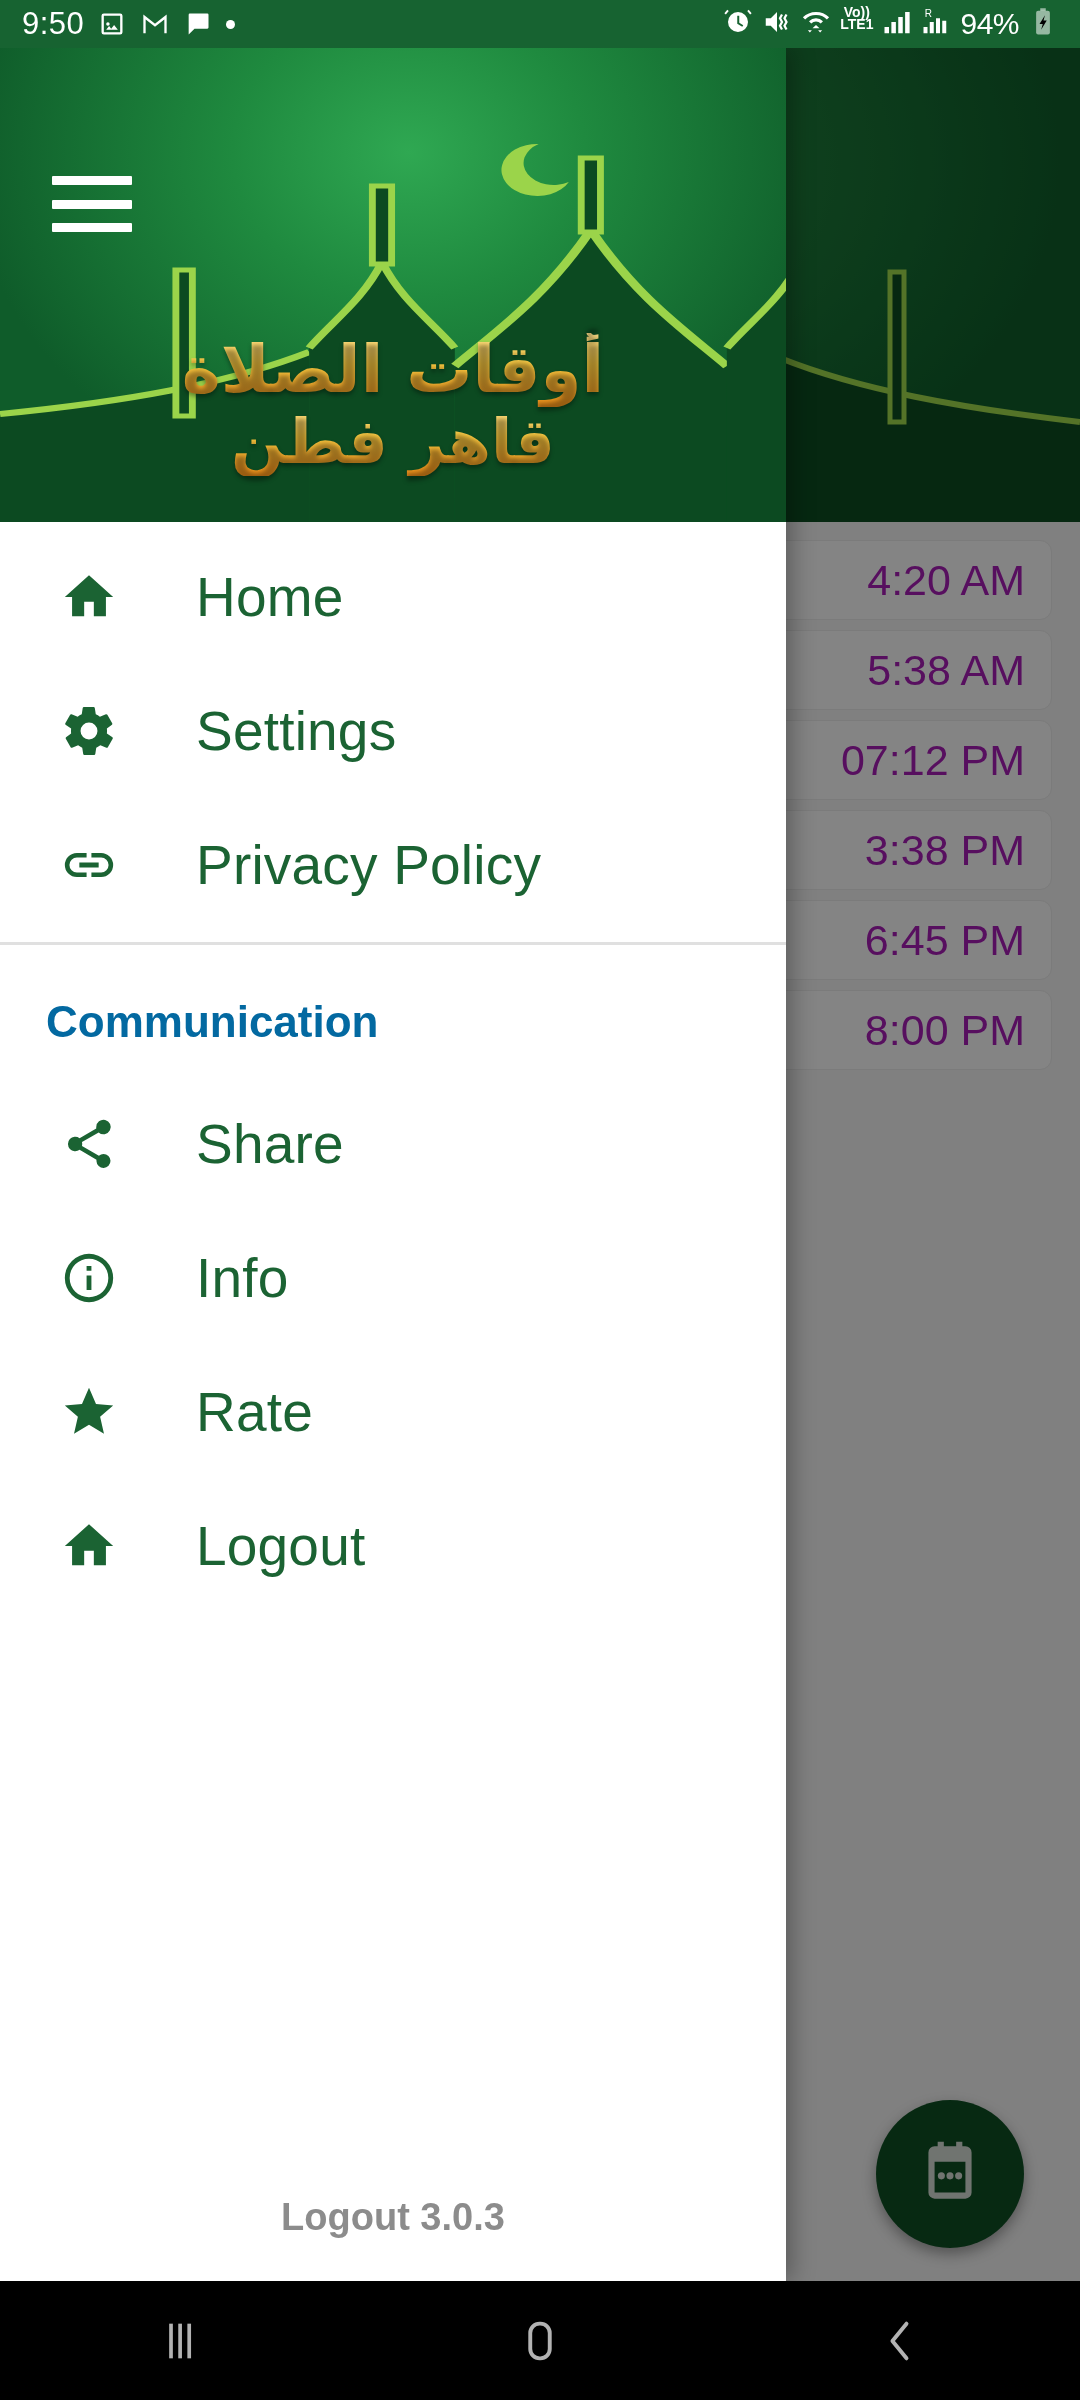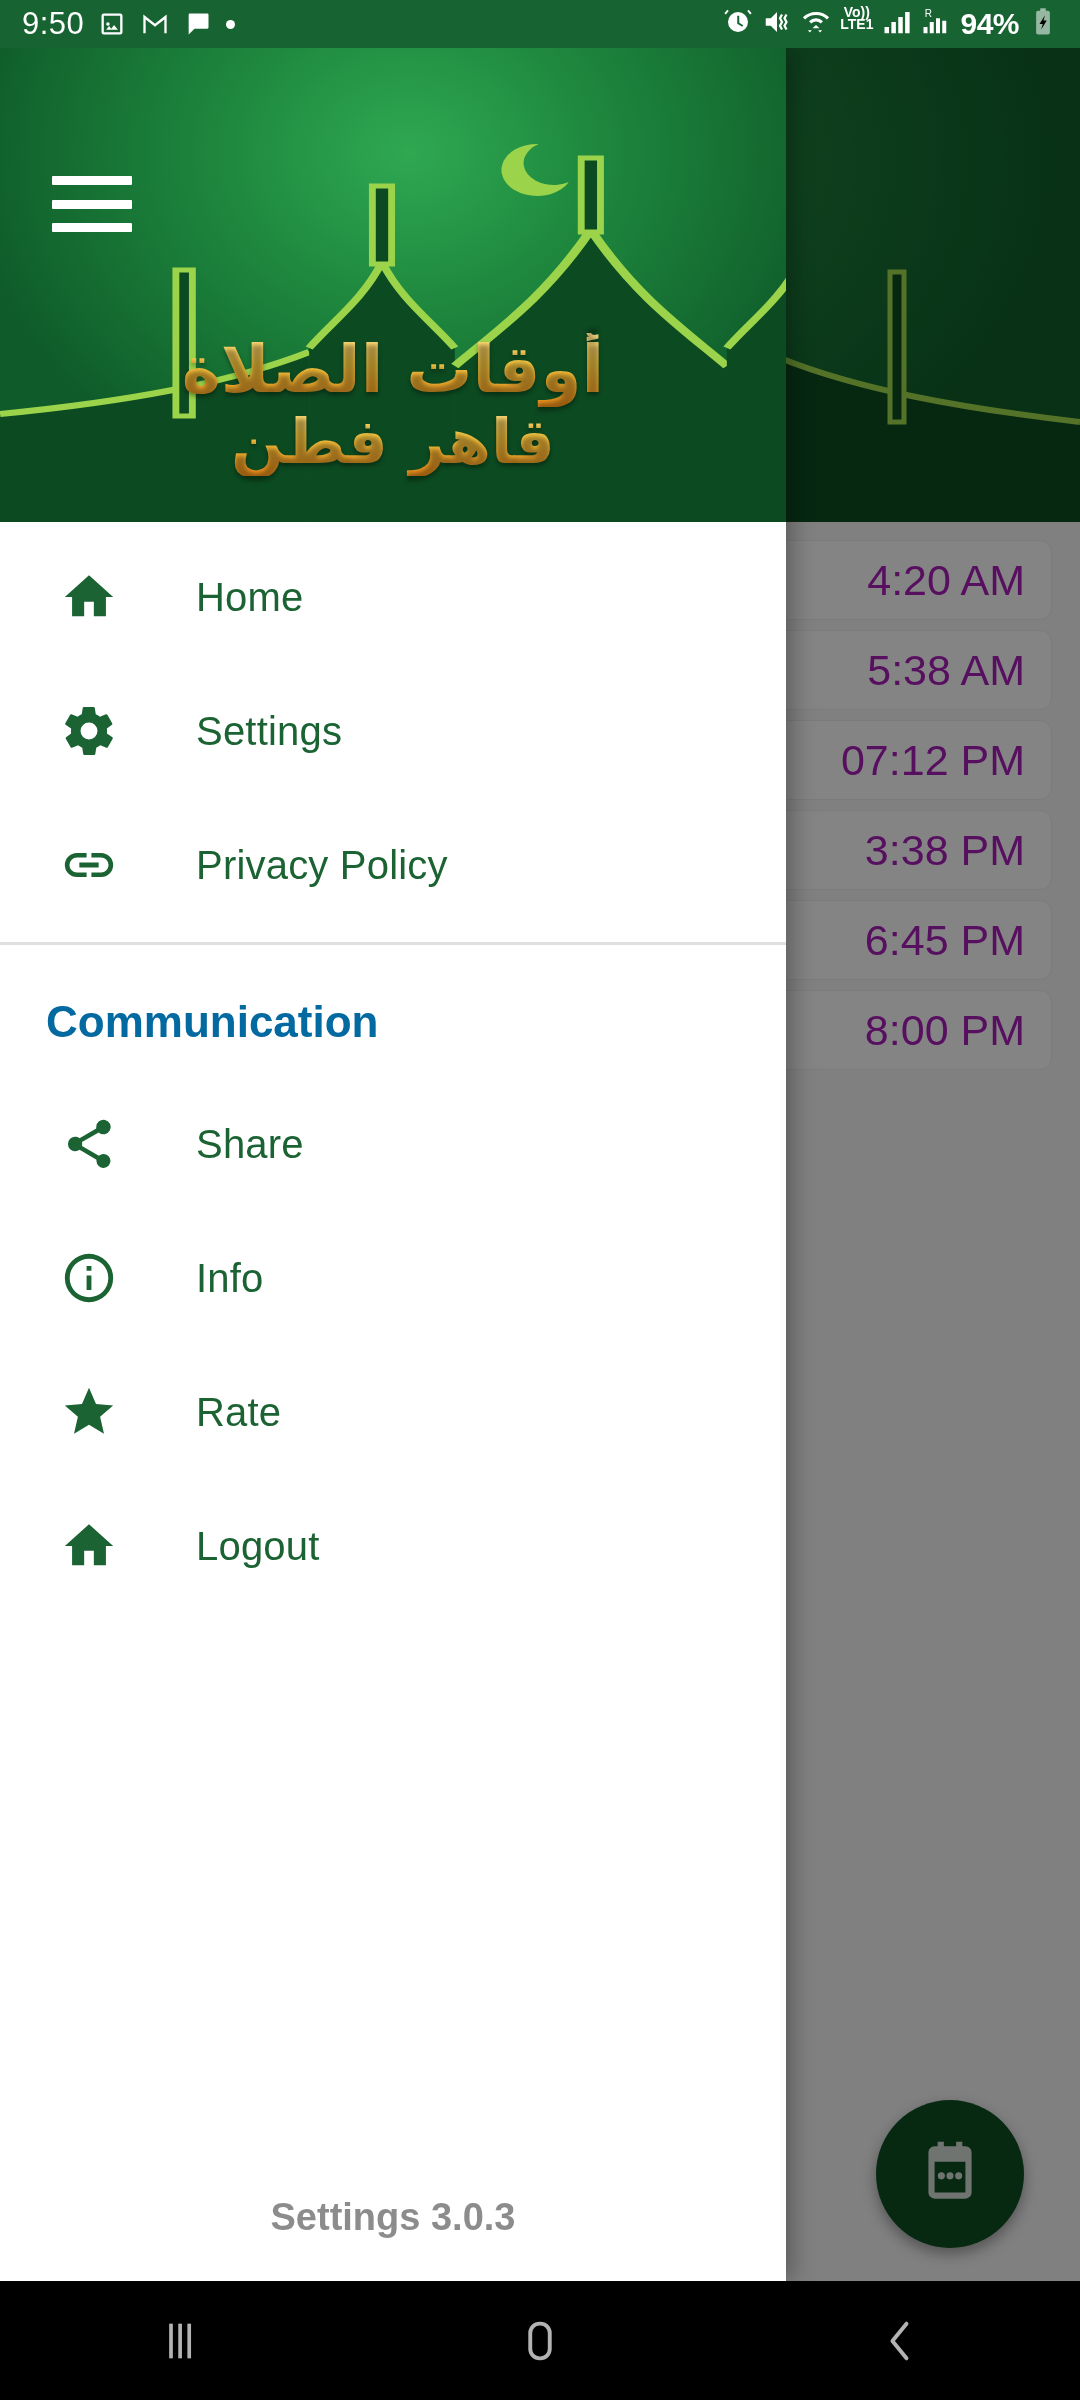--- a/index.html
+++ b/index.html
@@ -12,21 +12,21 @@
   #status-bar{
     position:absolute; left:0; top:0; width:1080px; height:48px;
     background:#176331; color:#fff; display:flex; align-items:center;
     padding:0 22px; z-index:60;
   }
   #status-left{ display:flex; align-items:center; gap:13px;justify-content:space-between; }
   #status-right{ margin-left:auto; display:flex; align-items:flex-start; gap:9px; }
   .sb-time{ font-size:31px; letter-spacing:.5px; font-weight:400; }
   .sb-ic{ width:30px; height:30px; display:inline-flex; align-items:center; justify-content:center; }
   .sb-ic svg{ display:block; }
-  .sb-batt{ font-size:30px; font-weight:700; letter-spacing:-.5px; }
+  .sb-batt{ font-size:30px; font-weight:400; letter-spacing:-.5px; }
   .volte{ display:flex; flex-direction:column; align-items:center; line-height:.84;
           font-size:14px; font-weight:700; }
   .dotsml{ width:9px;height:9px;border-radius:50%;background:#fff; display:inline-block; }
 
   
   #bg-layer{ position:absolute; left:0; top:48px; width:1080px; height:2280px; background:#ececec; z-index:5; }
   #bg-header{
     position:absolute; left:0; top:0; width:1080px; height:474px;
     background:
       radial-gradient(ellipse 520px 380px at 50% 24%, #2c9b4b 0%, #1d7a39 42%, #0f5c2a 100%);
@@ -87,21 +87,21 @@
     text-shadow:0 3px 4px rgba(0,0,0,.35);
   }
   .ar-line.second{ font-size:66px; }
 
   #drawer-body{ flex:1 1 auto; overflow:hidden; padding-top:8px; }
   .menu-item{
     display:flex; align-items:center; height:134px; padding-left:60px; cursor:pointer;
   }
   .menu-item .mi-icon{ width:58px; height:58px; flex:0 0 58px; display:flex; align-items:center; justify-content:center; }
   .menu-item .mi-label{
-    margin-left:78px; font-size:40px; color:#1b6333; font-weight:400; letter-spacing:.2px;
+    margin-left:78px; font-size:55px; color:#1b6333; font-weight:400; letter-spacing:.2px;
   }
   #menu-divider{ height:3px; background:#e0e0e0; margin:10px 0 6px 0; }
   #section-title{
     font-size:44px; color:#0369a1; padding:46px 0 30px 46px; font-weight:700;
   }
   #drawer-footer{
     flex:0 0 auto; padding-bottom:42px; text-align:center;
     font-size:38px; color:#8c8c8c; font-weight:700;
   }
 
@@ -293,21 +293,21 @@
       <div class="menu-item">
         <span class="mi-icon">
           <svg width="58" height="58" viewBox="0 0 24 24">
               <path fill="#1b6333" d="M10 20v-6h4v6h5v-8h3L12 3 2 12h3v8z"></path>
             </svg>
         </span>
         <span class="mi-label">Logout</span>
       </div>
     </div>
 
-    <div id="drawer-footer">Settings 3.0.3</div>
+    <div id="drawer-footer">Logout 3.0.3</div>
   </div>
 
   <div id="status-bar">
     <div id="status-left">
       <span class="sb-time">9:50</span>
       <span class="sb-ic">
         <svg width="28" height="28" viewBox="0 0 24 24">
             <path fill="#fff" d="M19 3H5a2 2 0 00-2 2v14a2 2 0 002 2h14a2 2 0 002-2V5a2 2 0 00-2-2zm0 16H5V5h14v14zM8.5 10.5a1.5 1.5 0 101.5 1.5 1.5 1.5 0 00-1.5-1.5zM17 17H7l2.5-3.2 1.8 2.2 2.5-3.2z"></path>
           </svg>
       </span>

